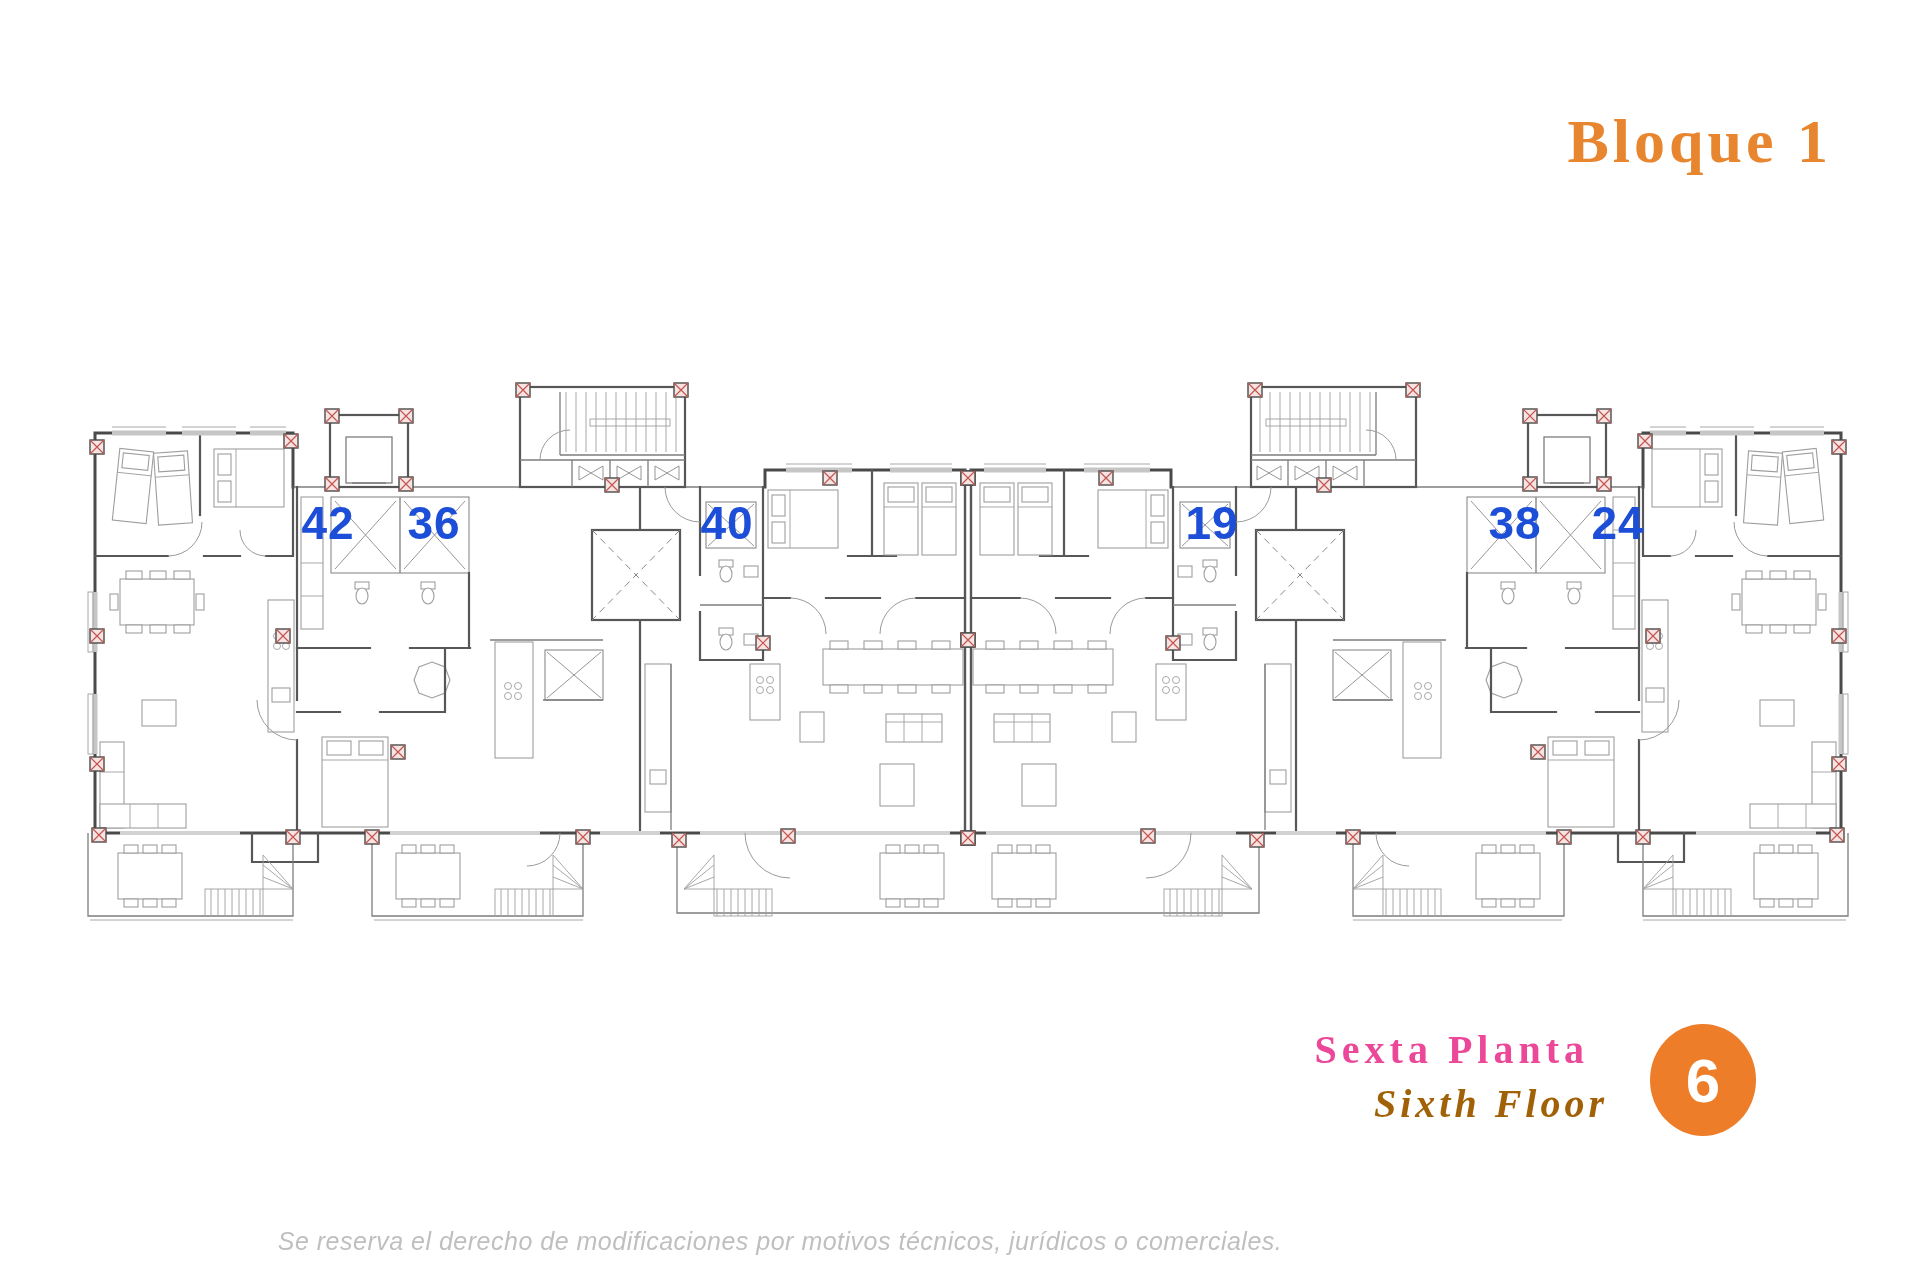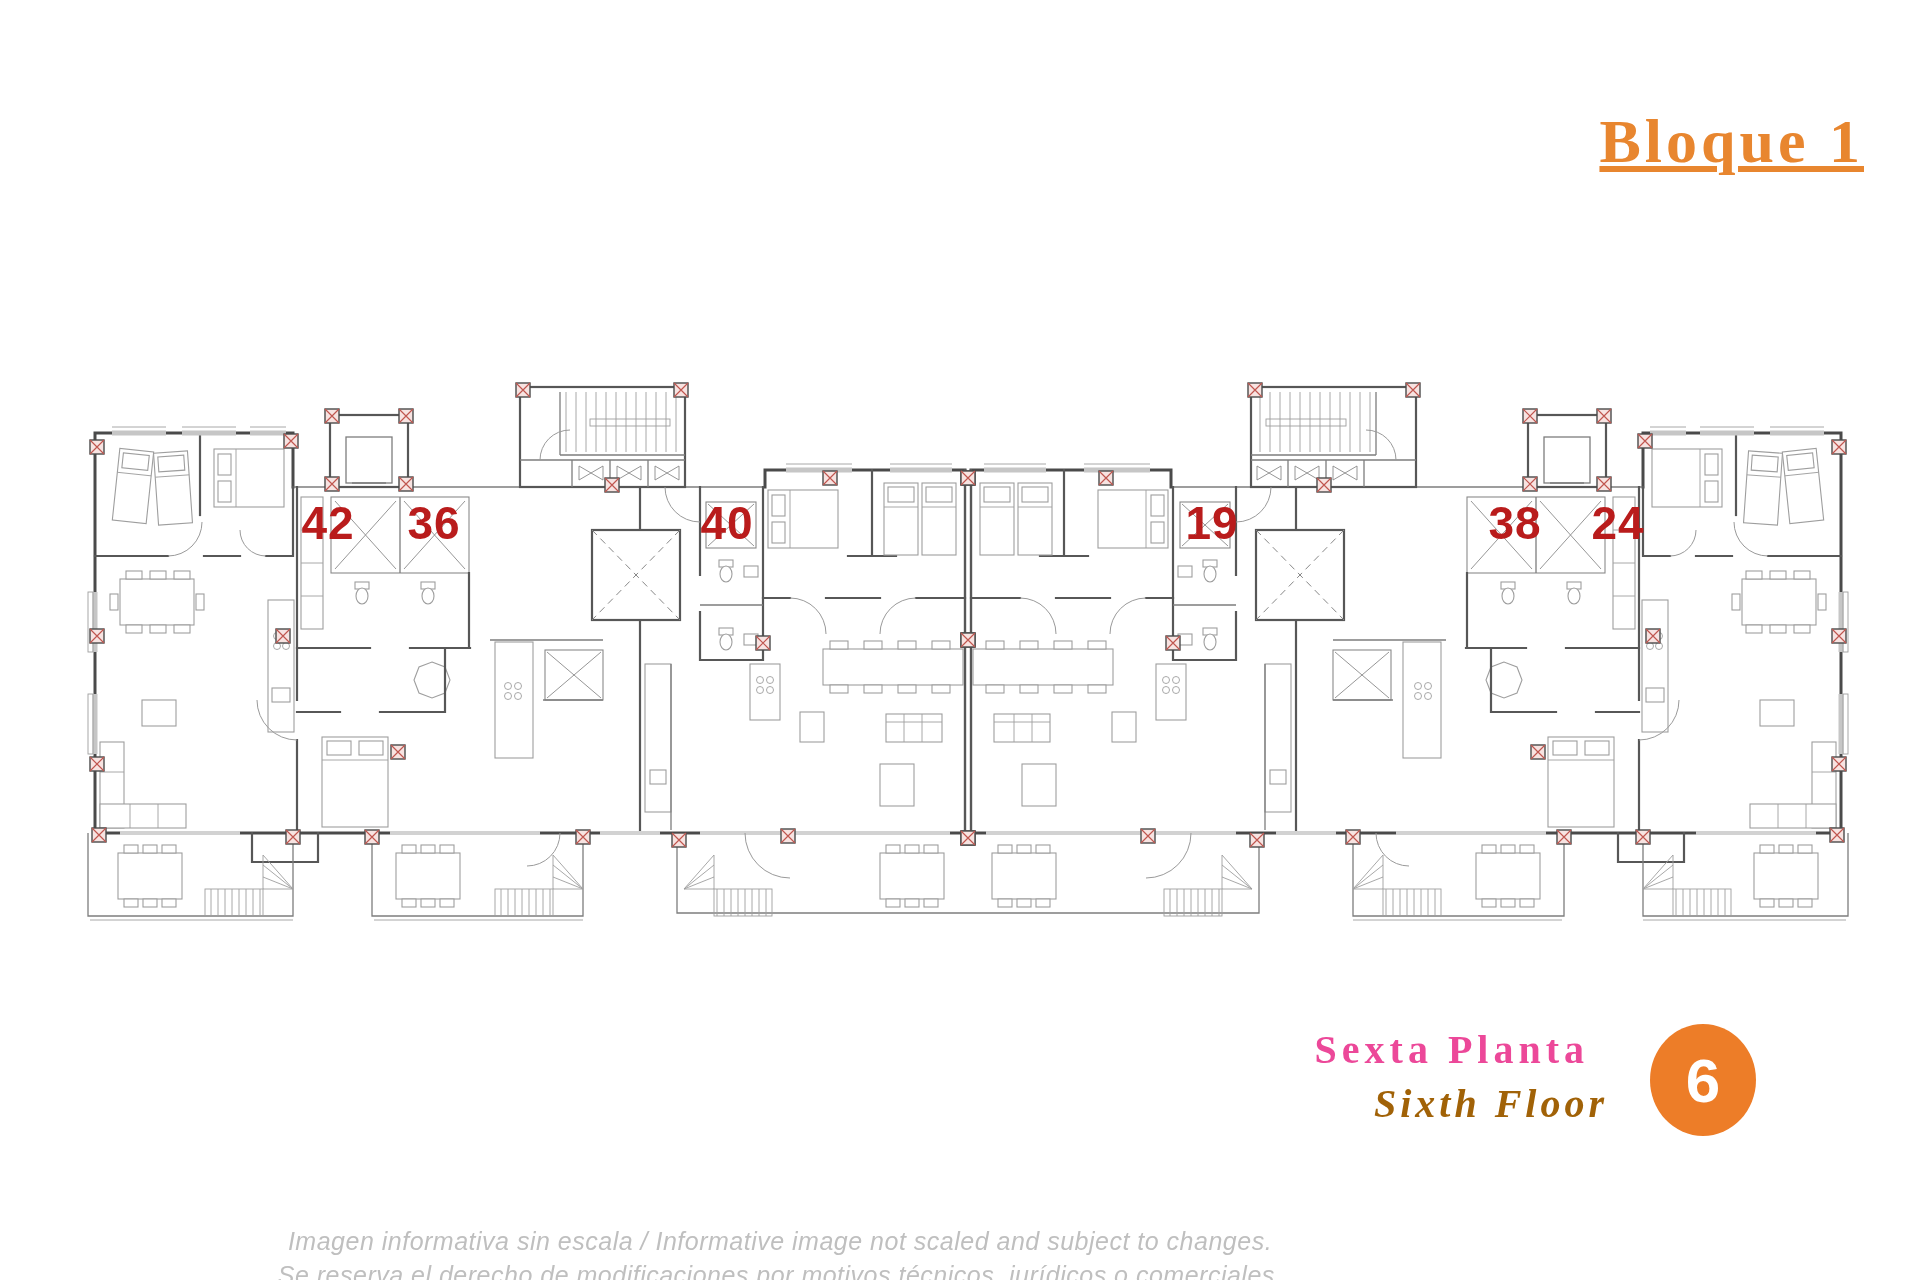--- a/index.html
+++ b/index.html
@@ -17,23 +17,23 @@
   .h{stroke:#9e9e9e;stroke-width:0.9;fill:none}
   .win{stroke:#c6c6c6;stroke-width:5;fill:none}
   .gl{stroke:#d2d2d2;stroke-width:4;fill:none}
   .a{stroke:#9a9a9a;stroke-width:1;fill:none}
   .x{stroke:#8a8a8a;stroke-width:0.9;fill:none}
   .dx{stroke:#888;stroke-width:1;stroke-dasharray:7 5;fill:none}
   .colm rect{fill:#f7e3e1;stroke:#4a4a4a;stroke-width:1.4}
   .colm path{stroke:#c0564f;stroke-width:1.2;fill:none}
 
   .unitnum{position:absolute;transform:translateX(-50%);
-    font:700 46px "Liberation Sans",sans-serif;color:#b91c1c;letter-spacing:1px;}
-  .title{position:absolute;right:56px;top:106px;
-    font:700 62px "Liberation Serif",serif;color:#E8862F;letter-spacing:4px;text-decoration:underline;}
+    font:700 46px "Liberation Sans",sans-serif;color:#1d4ed8;letter-spacing:1px;}
+  .title{position:absolute;right:88px;top:106px;
+    font:700 62px "Liberation Serif",serif;color:#E8862F;letter-spacing:4px;}
   .floor-es{position:absolute;right:331px;top:1026px;
     font:700 40px "Liberation Serif",serif;color:#ec4899;letter-spacing:5px;}
   .floor-en{position:absolute;right:312px;top:1080px;
     font:italic 700 40px "Liberation Serif",serif;color:#a16207;letter-spacing:4px;}
   .badge{position:absolute;left:1650px;top:1024px;width:106px;height:112px;
     border-radius:50%;background:#ED7D28;color:#fff;display:flex;
     align-items:center;justify-content:center;
     font:700 62px "Liberation Sans",sans-serif;}
   .disclaimer{position:absolute;left:260px;top:1224px;width:1040px;
     text-align:center;font:italic 400 25px "Liberation Sans",sans-serif;
@@ -273,15 +273,14 @@
 <div class="unitnum" style="left:1515px;top:496px">38</div>
 <div class="unitnum" style="left:1618px;top:496px">24</div>
 
 <div class="floor-es">Sexta Planta</div>
 <div class="floor-en">Sixth Floor</div>
 <div class="badge">
   <span>6</span>
 </div>
 
 <div class="disclaimer">
-  <div>Imagen informativa sin escala /  Informative image not scaled and subject to changes.</div>
   <div>Se reserva el derecho de modificaciones por motivos técnicos, jurídicos o comerciales.</div>
 </div>
 
 </body></html>

